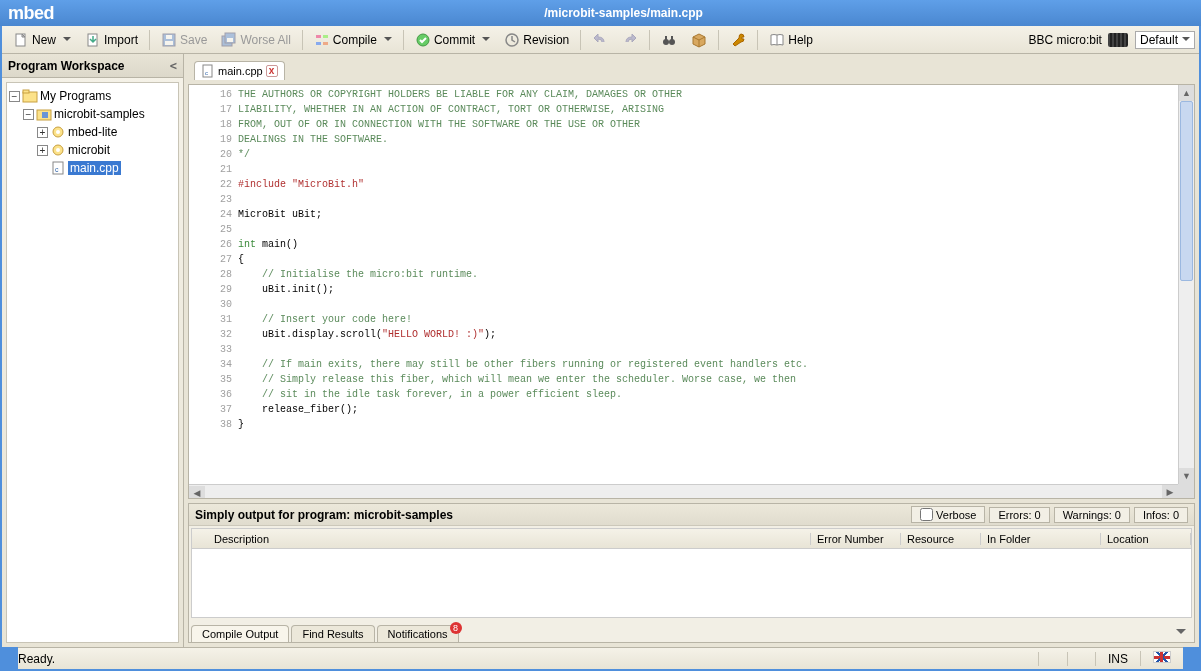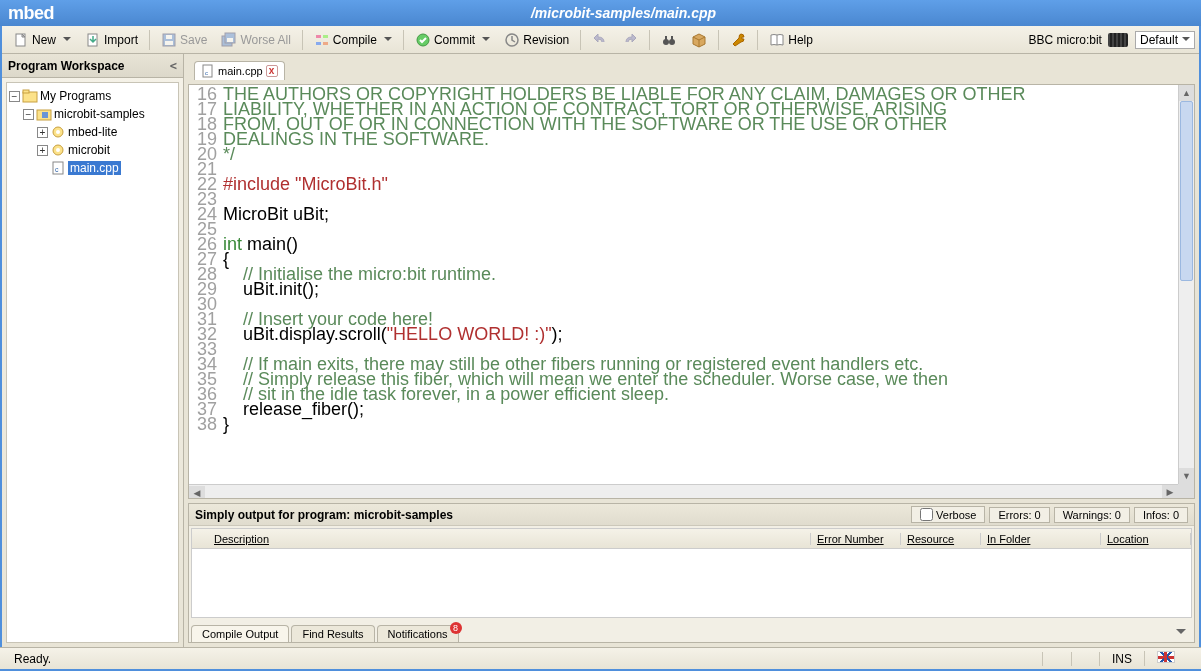--- a/index.html
+++ b/index.html
@@ -21,22 +21,21 @@
 }
 .titlebar .logo {
   font-weight: bold;
   font-size: 18px;
   letter-spacing: -0.5px;
 }
 .titlebar .title {
   flex: 1;
   text-align: center;
   font-weight: bold;
-  font-size: 14px;
-  font-style: italic;
+  font-size: 12px;
 }
 
 
 .toolbar {
   height: 28px;
   background: linear-gradient(#f5f2e8, #e8e4d6);
   border-bottom: 1px solid #b8b4a6;
   display: flex;
   align-items: center;
   padding: 0 4px;
@@ -127,25 +126,25 @@
 .tabbar { height: 22px; background:#e8e4d6; display:flex; align-items:flex-end; padding-left:6px;}
 .tab {
   background:#fff; border:1px solid #b8b4a6; border-bottom:none; border-radius:4px 4px 0 0;
   padding:2px 6px; display:flex; align-items:center; gap:3px; font-size:11px;
 }
 .tab .close { color:#c33; font-weight:bold; border:1px solid #c99; border-radius:2px; width:12px; height:12px; line-height:10px; text-align:center; font-size:10px; cursor:pointer;}
 .editor {
   flex: 1; background:#fff; border:1px solid #b8b4a6; position:relative; overflow:hidden;
 }
 .code {
-  font-family: Liberation Sans, sans-serif;
-  font-size: 18px;
+  font-family: Liberation Mono, monospace;
+  font-size: 10px;
   line-height: 15px;
   white-space: pre;
-  padding: 2px 0;
+  padding: 2px 15px;
   height: calc(100% - 14px);
   overflow: hidden;
 }
 .code .ln { color:#a0a0a0; display:inline-block; width:34px; text-align:right; padding-right:6px; user-select:none;}
 .cm { color:#5a8a5a; }
 .pp { color:#b03030; }
 .kw { color:#3a8a3a; }
 .st { color:#b03030; }
 .scroll-v { position:absolute; right:0; top:0; bottom:14px; width:16px; background:#eee; border-left:1px solid #ccc;}
 .scroll-v .up, .scroll-v .dn { height:16px; background:#ddd; text-align:center; font-size:9px; line-height:16px; color:#666;}
@@ -156,31 +155,31 @@
 .scroll-h .rt { float:right;}
 .corner { position:absolute; right:0; bottom:0; width:16px; height:14px; background:#ddd;}
 
 
 .outpanel { height:140px; display:flex; flex-direction:column; border:1px solid #b8b4a6; background:#f2efe5;}
 .outhead { height:22px; background:linear-gradient(#ece8da,#e0dcce); display:flex; align-items:center; padding:0 6px; border-bottom:1px solid #ccc8ba;}
 .outhead .t { font-weight:bold;}
 .outhead .sp { flex:1;}
 .outbtn { border:1px solid #b8b4a6; background:#f2efe5; padding:1px 8px; margin-left:4px; font-size:11px; display:flex; align-items:center; gap:3px;}
 .outtable { flex:1; background:#fff; margin:2px; border:1px solid #ccc; position:relative;}
-.outtable .head { display:flex; background:linear-gradient(#f5f2e8,#e8e4d6); border-bottom:1px solid #ccc; height:20px; align-items:center;text-decoration:underline;}
+.outtable .head { display:flex; background:linear-gradient(#f5f2e8,#e8e4d6); border-bottom:1px solid #ccc; height:20px; align-items:center;}
 .outtable .head > div { border-right:1px solid #ccc; padding:0 6px; font-size:11px;}
 .bottomtabs { height:22px; display:flex; align-items:flex-end; padding-left:2px; position:relative;}
 .btab { background:#f8f5eb; border:1px solid #b8b4a6; border-bottom:none; border-radius:4px 4px 0 0; padding:2px 10px; font-size:11px; margin-right:2px; cursor:pointer; position:relative;}
 .btab.inactive { background:#ece8da;}
 .badge { position:absolute; top:-4px; right:-4px; background:#d33; color:#fff; width:12px; height:12px; border-radius:6px; font-size:9px; line-height:12px; text-align:center;}
 .outexpand { margin-left:auto; padding-right:8px; cursor:pointer;}
 .outexpand::before { content:""; display:inline-block; border:5px solid transparent; border-top-color:#666;}
 
 
-.status { height:22px; background:linear-gradient(#f5f2e8,#e8e4d6); border-top:1px solid #b8b4a6; margin:0 0; display:flex; align-items:center; padding:0 14px;}
+.status { height:22px; background:linear-gradient(#f5f2e8,#e8e4d6); border-top:1px solid #b8b4a6; margin:0 18px; display:flex; align-items:center; padding:0 0;}
 .status .sp { flex:1;}
 .status .cell { border-left:1px solid #c8c4b6; padding:0 12px;}
 .flag { width:18px; height:12px; display:inline-block; background:
   linear-gradient(to bottom,#fff 0 33%,#fff 33% 66%,#fff 66% 100%);
   position:relative; border:1px solid #ccc;}
 .flag::before, .flag::after { content:""; position:absolute; background:#c33;}
 .flag::before { left:0; right:0; top:4px; height:3px;}
 .flag::after { top:0; bottom:0; left:6px; width:3px;}
 .flag .eng1{position:absolute;left:0;right:0;top:0;bottom:0;background:
   linear-gradient(45deg,transparent 45%,#2255aa 45% 55%,transparent 55%),

